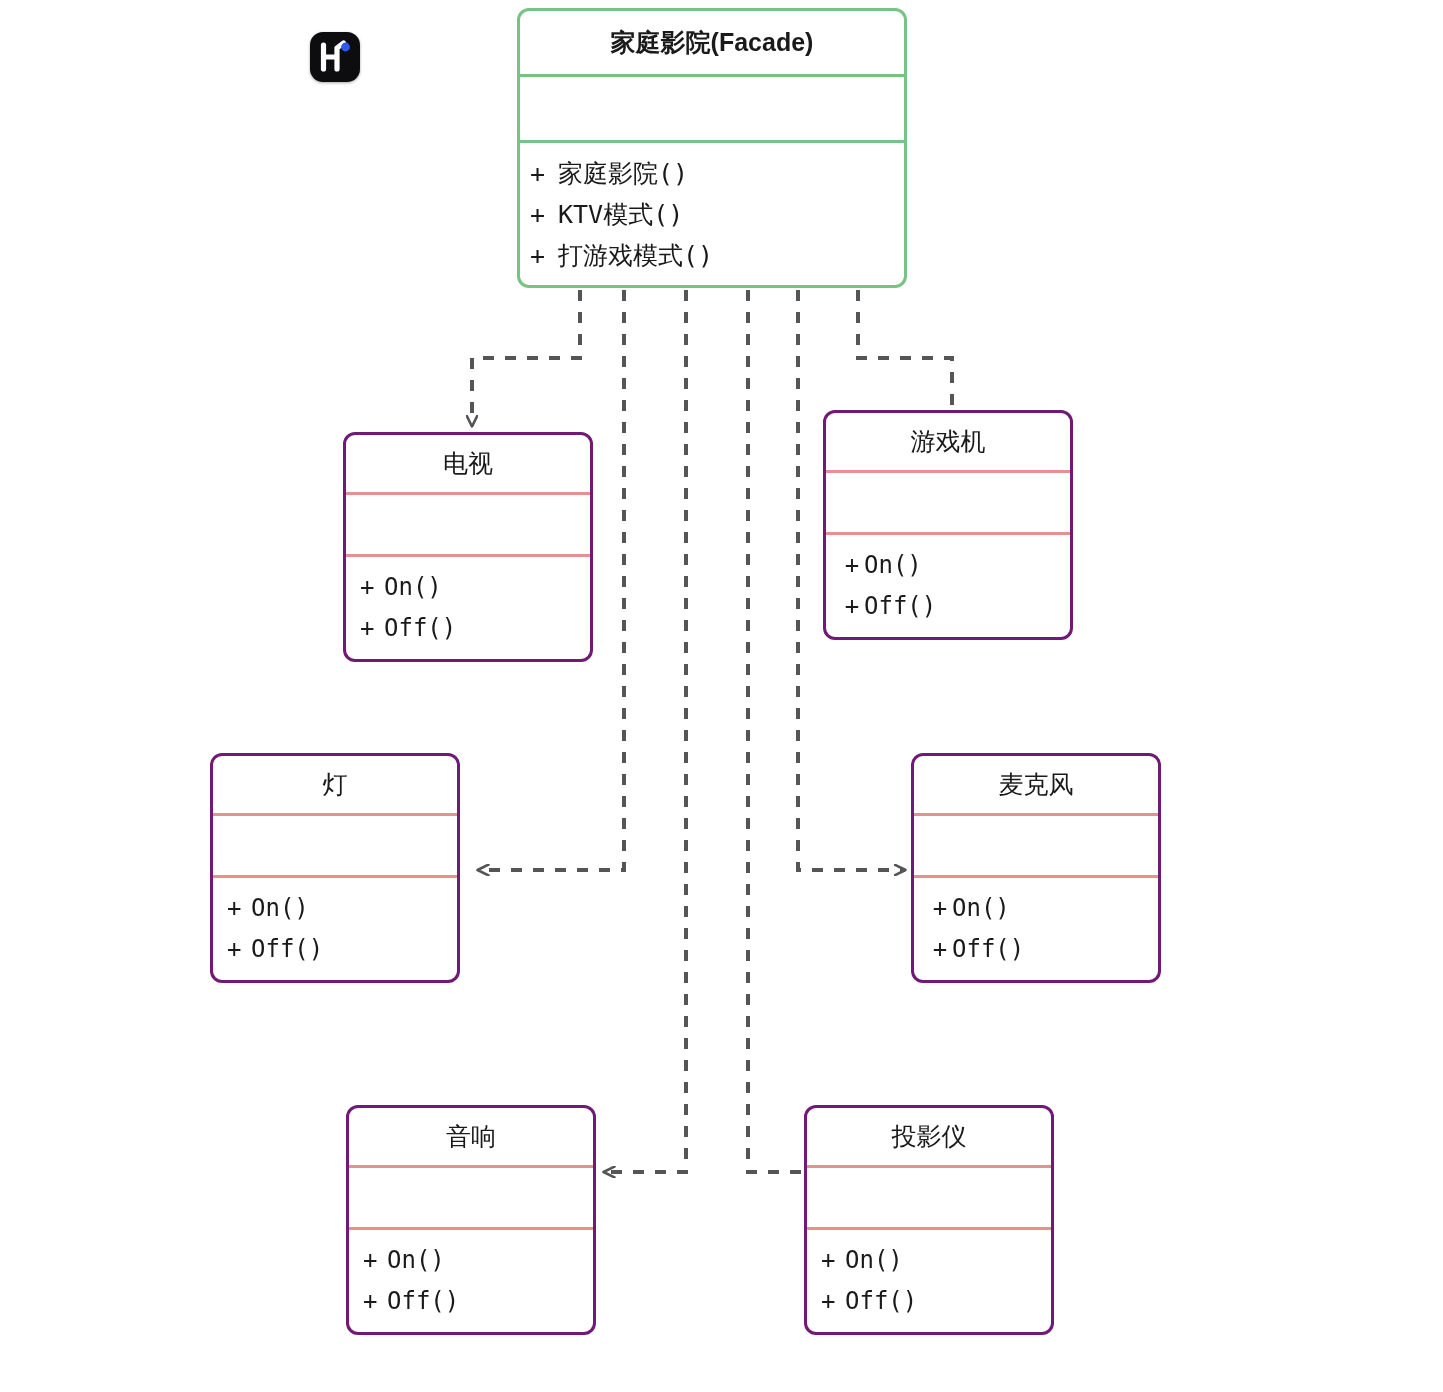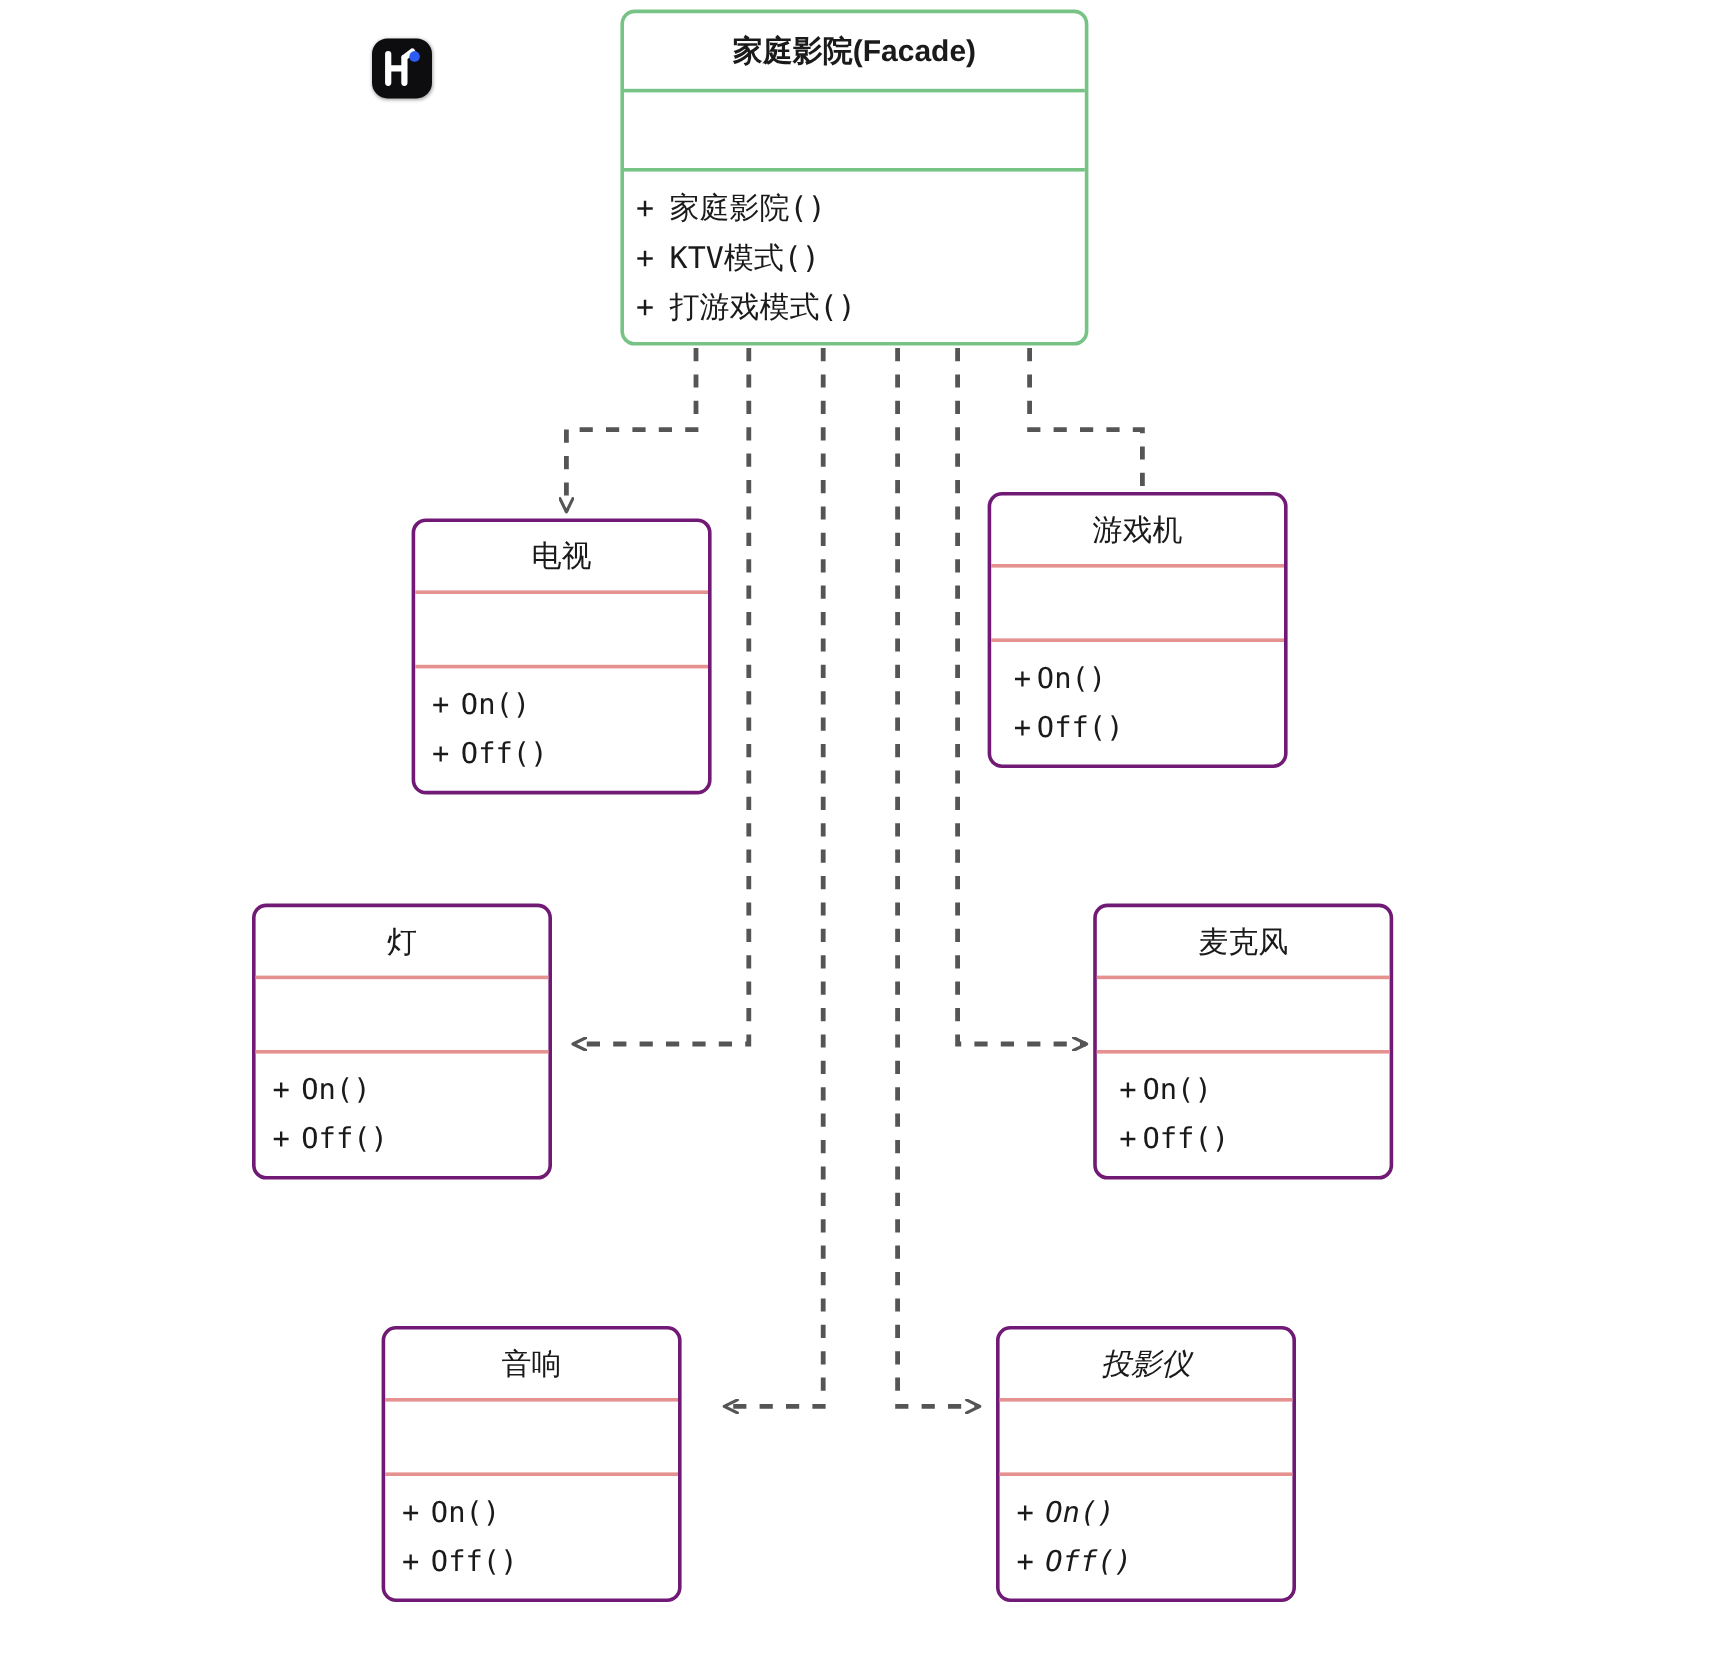--- a/index.html
+++ b/index.html
@@ -108,22 +108,22 @@
 
   .sub { width: 250px; height: 230px; }
   .sub .row-title { height: 60px; font-size: 25px; }
   .sub .row-attrs { height: 62px; }
   .sub .mrow { font-size: 24px; line-height: 41px; }
 
   .b-tv   { left: 343px; top: 432px; }
   .b-game { left: 823px; top: 410px; text-align: center; }
   .b-lamp { left: 210px; top: 753px; }
   .b-mic  { left: 911px; top: 753px; text-align: center; }
-  .b-spk  { left: 318px; top: 1105px; }
-  .b-proj { left: 830px; top: 1105px; font-style: italic; }
+  .b-spk  { left: 346px; top: 1105px; }
+  .b-proj { left: 804px; top: 1105px; }
 </style>
 </head>
 <body>
 
 <div id="canvas">
 
   <svg id="wires" viewBox="0 0 1443 1392" width="1443" height="1392" aria-hidden="true">
     <defs>
       <marker id="oa" markerWidth="14" markerHeight="12" refX="11.5" refY="6" orient="auto" markerUnits="userSpaceOnUse">
         <path d="M1,0.6 L12,6 L1,11.4" fill="none" stroke="#555555" stroke-width="2.6" stroke-linecap="round" stroke-linejoin="round"></path>

